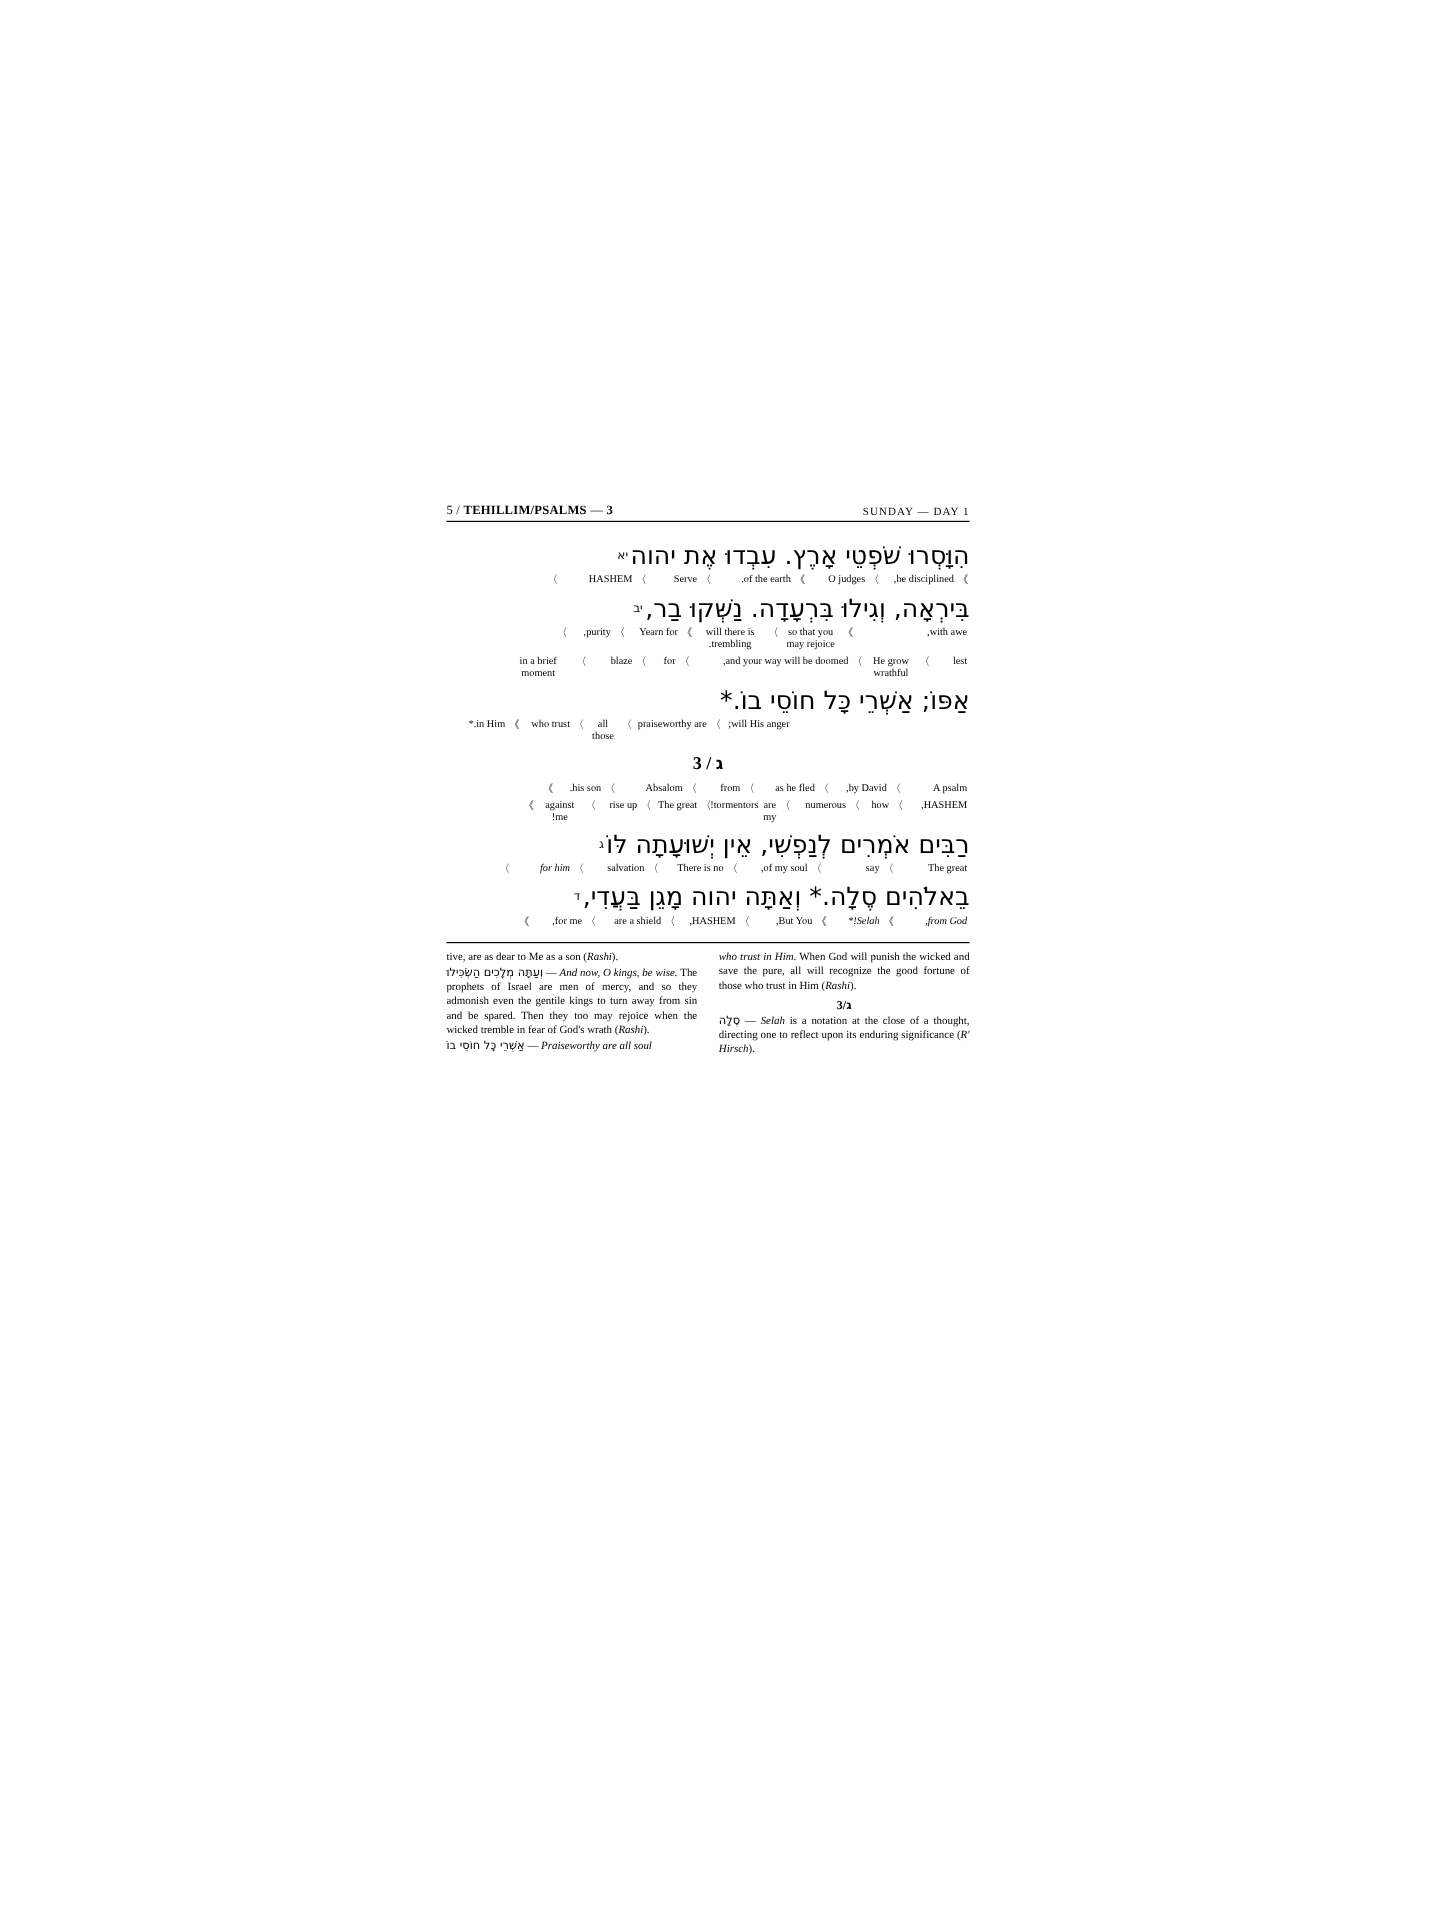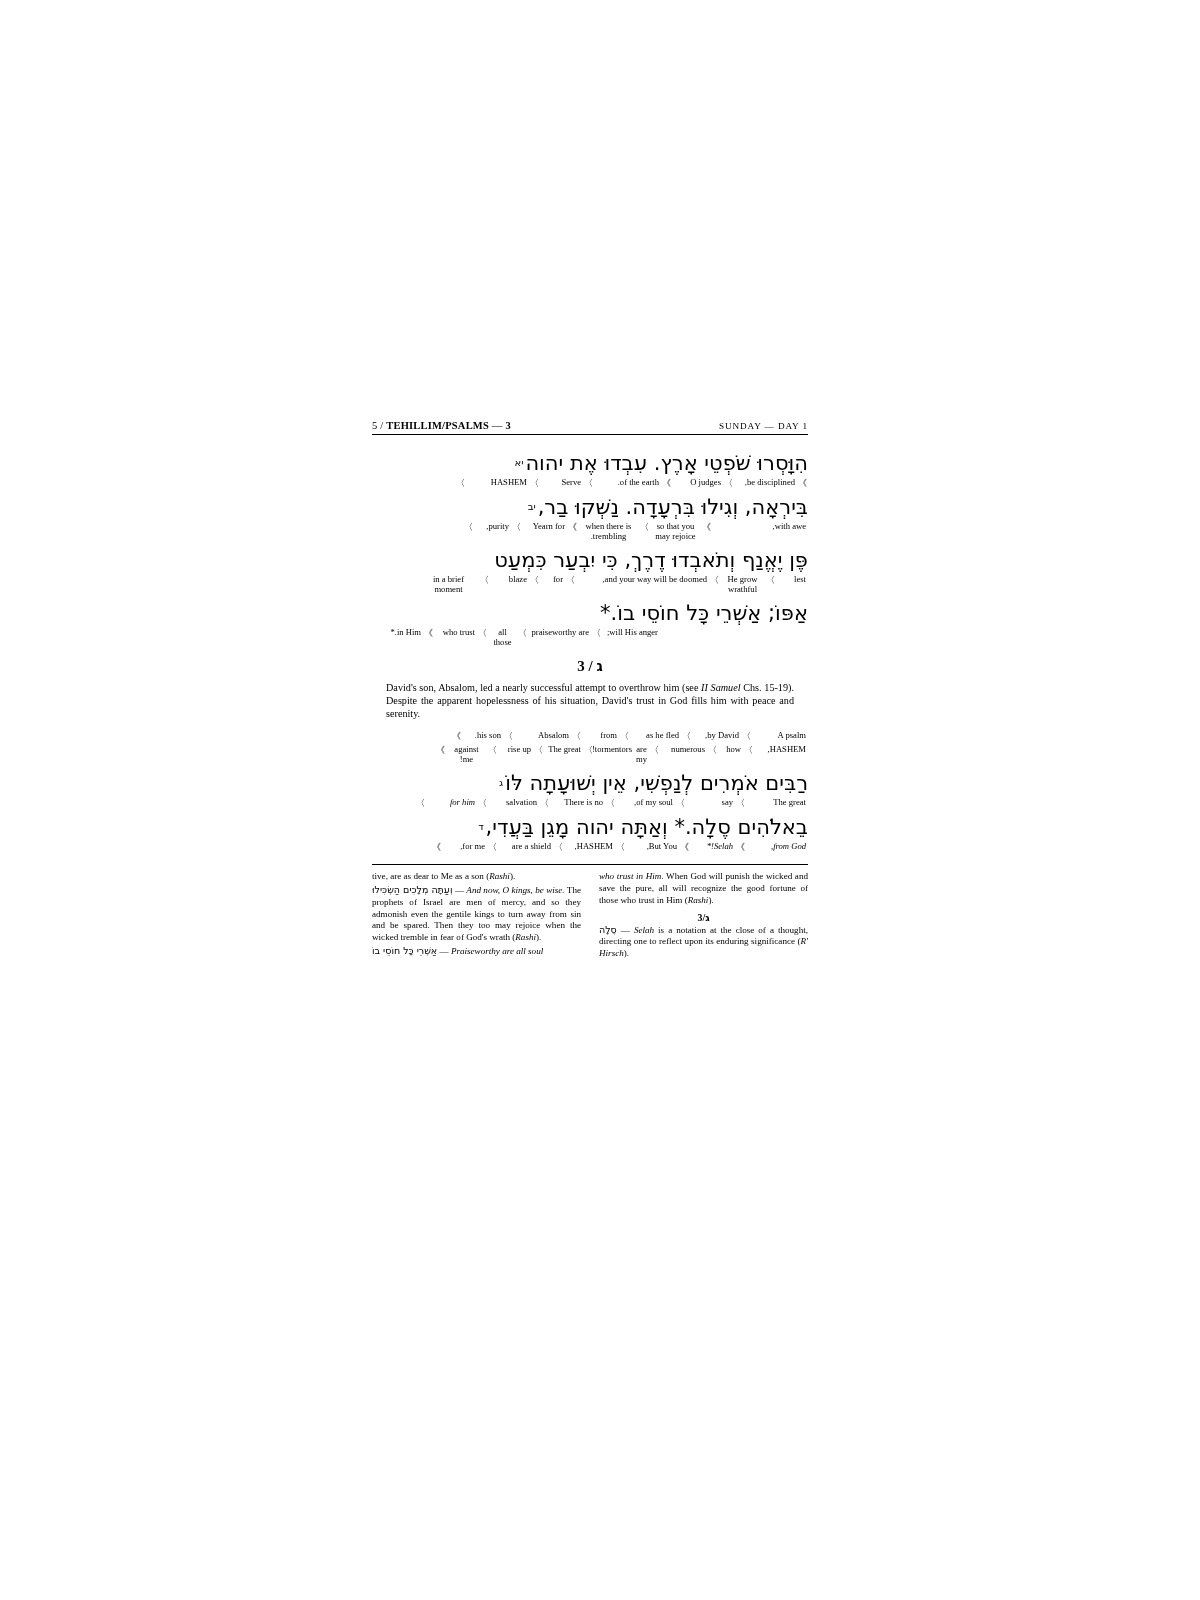--- a/index.html
+++ b/index.html
@@ -191,40 +191,37 @@
     <div class="gloss-line">
       <span class="gloss" style="width:96px;">
           <span class="txt">with awe,</span>
         </span>
       <span class="gloss" style="width:62px;">
           <span class="mk">《</span>
           <span class="txt">so that you may rejoice</span>
         </span>
       <span class="gloss" style="width:72px;">
           <span class="mk">〈</span>
-          <span class="txt">when there is trembling.</span>
+          <span class="txt">will there is trembling.</span>
         </span>
       <span class="gloss" style="width:56px;">
           <span class="mk">《</span>
           <span class="txt">Yearn for</span>
         </span>
       <span class="gloss" style="width:48px;">
           <span class="mk">〈</span>
           <span class="txt">purity,</span>
         </span>
       <span class="gloss" style="width:16px;">
           <span class="mk">〈</span>
         </span>
     </div>
   </div>
 
   <div class="verse">
-    <div class="heb-line">
-      <span>פֶּן יֶאֱנַף וְתֹאבְדוּ דֶרֶךְ, כִּי יִבְעַר כִּמְעַט</span>
-    </div>
     <div class="gloss-line">
       <span class="gloss" style="width:32px;">
           <span class="txt">lest</span>
         </span>
       <span class="gloss" style="width:56px;">
           <span class="mk">〈</span>
           <span class="txt">He grow wrathful</span>
         </span>
       <span class="gloss" style="width:144px;">
           <span class="mk">〈</span>
@@ -272,23 +269,20 @@
         </span>
     </div>
   </div>
 
   <div class="chapnum">
     <span>3</span>
     <span>/</span>
     <span class="heb">ג</span>
   </div>
 
-  <div class="intro">
-    <span>David's son, Absalom, led a nearly successful attempt to overthrow him (see </span><i>II Samuel</i><span> Chs. 15-19). Despite the apparent hopelessness of his situation, David's trust in God fills him with peace and serenity.</span>
-  </div>
 
   <div class="verse">
     <div class="gloss-line">
       <span class="gloss" style="width:56px;">
           <span class="txt">A psalm</span>
         </span>
       <span class="gloss" style="width:60px;">
           <span class="mk">〈</span>
           <span class="txt">by David,</span>
         </span>

